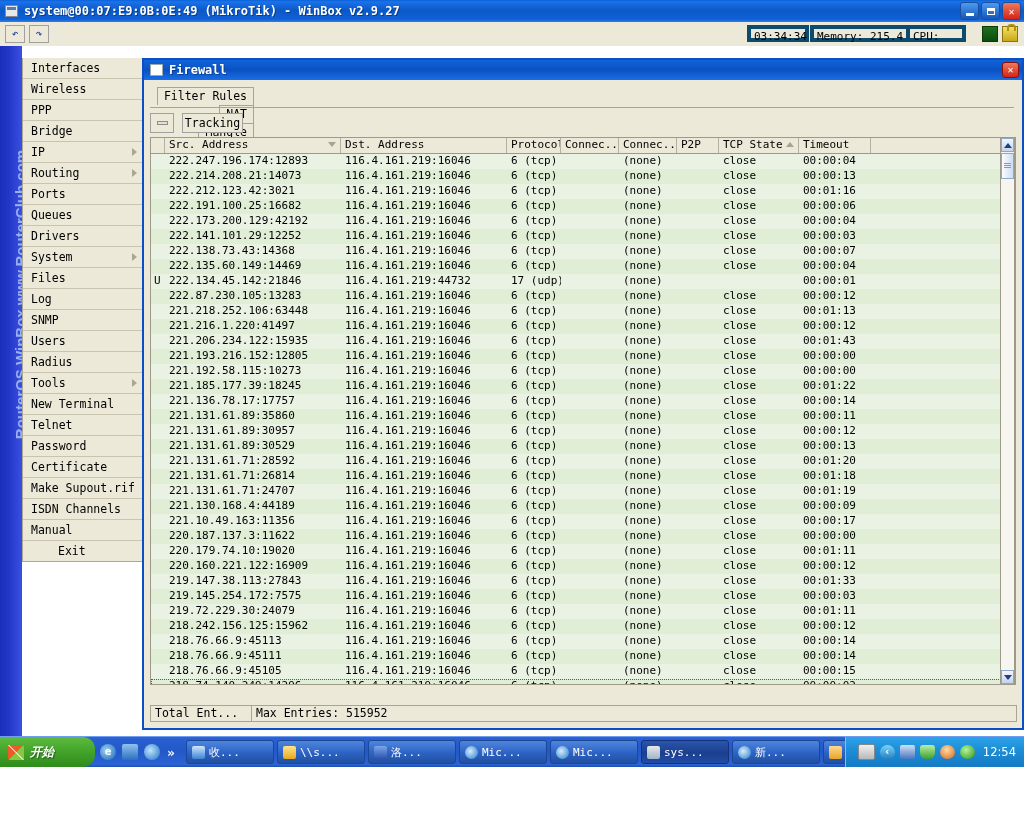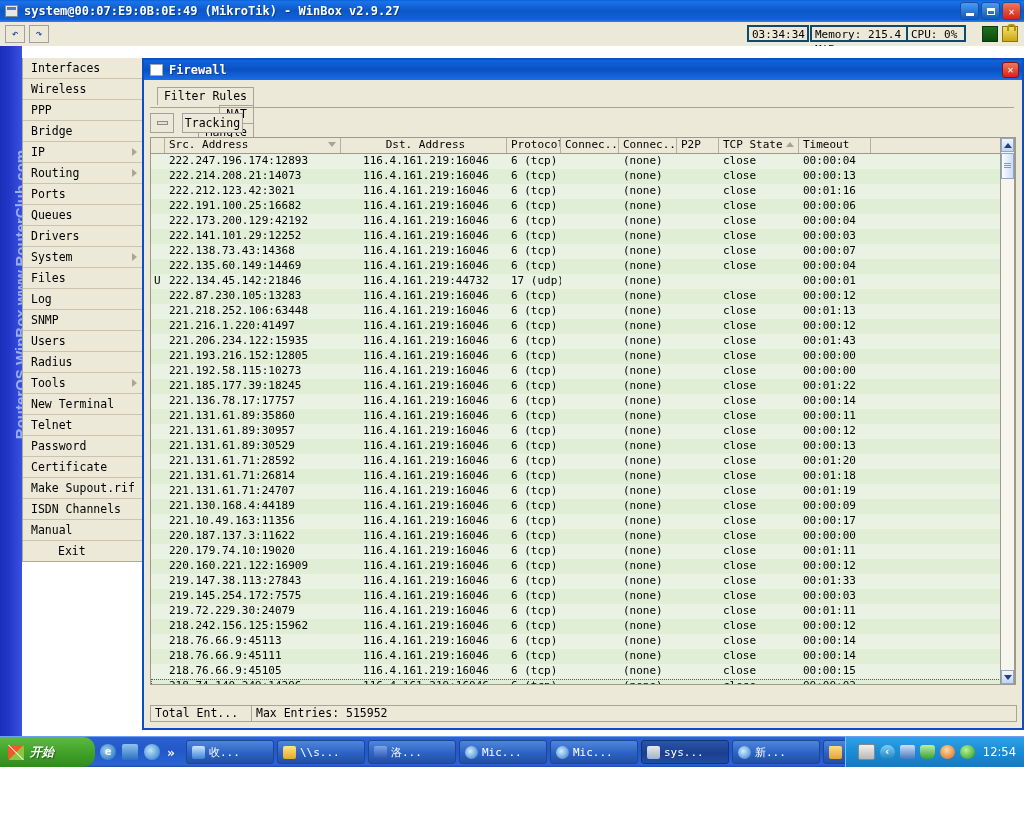--- a/index.html
+++ b/index.html
@@ -29,21 +29,21 @@
   .tb-close{background:linear-gradient(to bottom,#f07a5c,#d4241a);}
   .tb-min i{display:block;width:8px;height:3px;background:#fff;margin-top:6px;}
   .tb-max i{display:block;width:8px;height:7px;border:1.5px solid #fff;border-top-width:3px;box-sizing:border-box;}
 
   
   .toolbar{position:absolute;left:0;top:22px;width:1024px;height:24px;background:#ece9d8;border-bottom:1px solid #b9b6a8;}
   .tool-btn{position:absolute;top:3px;width:20px;height:18px;background:#ece9d8;border:1px solid #a0a0a0;
      box-sizing:border-box;color:#1a3a8f;font-size:11px;line-height:16px;text-align:center;}
   .tool-undo{left:5px;}
   .tool-redo{left:29px;}
-  .statusbox{position:absolute;top:3px;height:17px;border:2px solid #0c4a6e;background:#ece9d8;
+  .statusbox{position:absolute;top:3px;height:17px;border:4px solid #0c4a6e;background:#ece9d8;
       box-sizing:border-box;font-size:11px;line-height:15px;padding:0 3px;color:#000;}
   .tray-green{position:absolute;top:4px;right:26px;width:14px;height:14px;
       background:linear-gradient(to bottom,#207020,#0d4a0d);border:1px solid #0a3a0a;}
   .tray-lock{position:absolute;top:4px;right:6px;width:14px;height:14px;
       background:linear-gradient(to bottom,#f2e06a,#c9a814);border:1px solid #8a7410;}
   .tray-lock:before{content:"";position:absolute;left:4px;top:-3px;width:5px;height:5px;border:2px solid #b0920f;border-bottom:none;border-radius:4px 4px 0 0;}
 
   
   .leftstrip{position:absolute;left:0;top:46px;width:22px;height:690px;
     background:linear-gradient(to right,#1a2fb8,#2237c8 40%,#3a50e0 100%);overflow:hidden;}
@@ -95,21 +95,21 @@
   .sortmark{position:absolute;right:4px;top:4px;width:0;height:0;border-left:4px solid transparent;
      border-right:4px solid transparent;border-top:5px solid #a7a392;}
   .sortmark.up{border-top:none;border-bottom:5px solid #a7a392;}
   .tbody{position:relative;}
   .row{display:flex;height:15px;line-height:14px;font-size:11px;white-space:nowrap;color:#000;}
   .row.alt{background:#dfeed5;}
   .row.sel{outline:1px dotted #5a5a5a;outline-offset:-1px;}
   .cell{height:15px;box-sizing:border-box;padding-left:4px;overflow:hidden;}
   .c-flag{width:14px;padding-left:3px;}
   .c-src{width:176px;}
-  .c-dst{width:166px;text-align:center;}
+  .c-dst{width:166px;}
   .c-proto{width:54px;}
   .c-cn1{width:58px;}
   .c-cn2{width:58px;}
   .c-p2p{width:42px;}
   .c-tcp{width:80px;}
   .c-timeout{width:72px;}
   .c-rest{flex:1;}
 
   
   .vscroll{position:absolute;right:7px;top:57px;width:15px;height:548px;background:#f6f5ee;border:1px solid #9d9a8c;box-sizing:border-box;}

